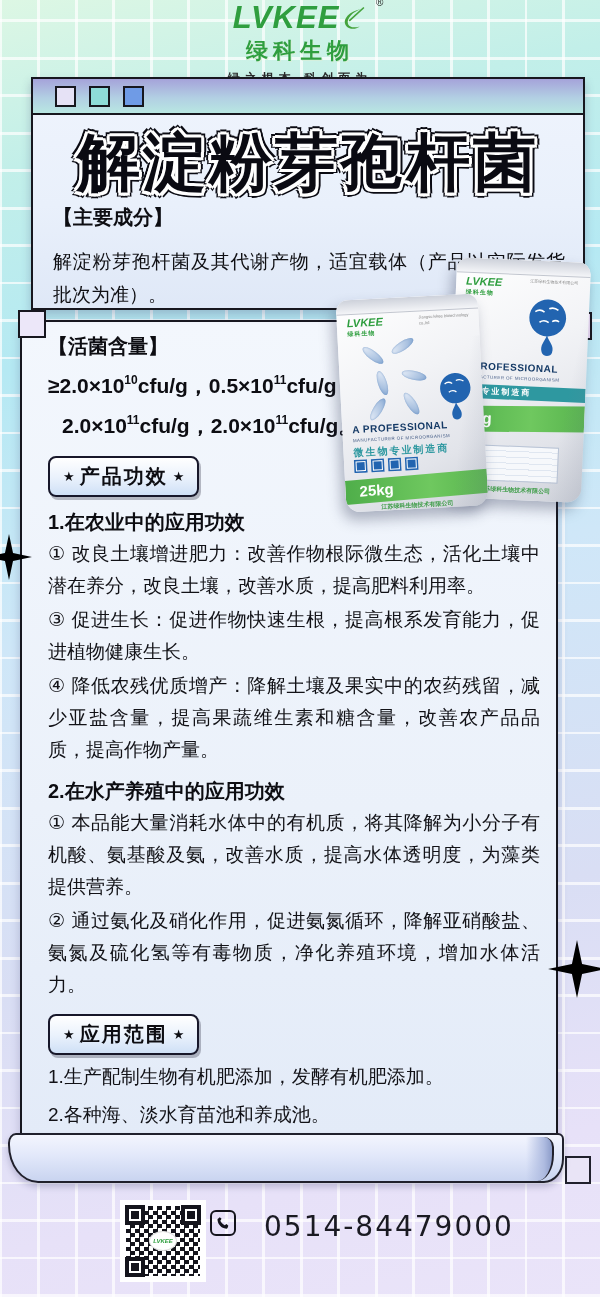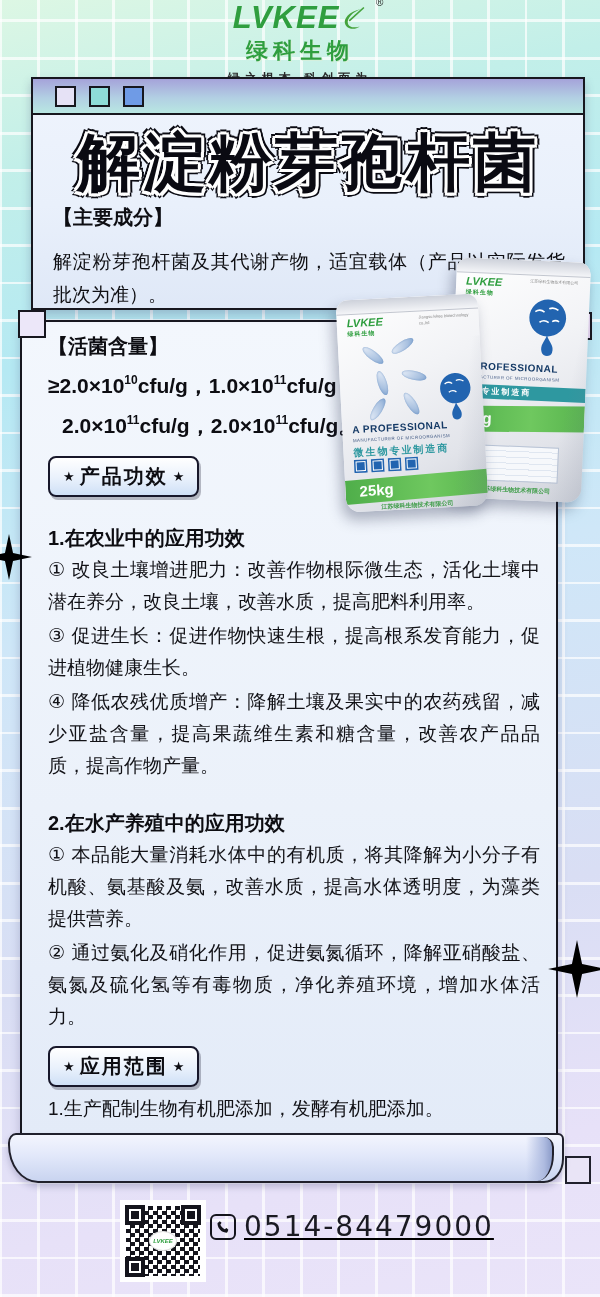--- a/index.html
+++ b/index.html
@@ -54,21 +54,21 @@
   .cfu .ind{padding-left:14px;}
   .cfu sup{font-size:12px;vertical-align:9px;}
   .badge{
     display:inline-flex;align-items:center;gap:5px;margin-top:7px;
     border:2px solid #17172a;border-radius:8px;padding:5px 13px;
     background:linear-gradient(180deg,#ffffff 0%,#e9f1fc 55%,#cfe0f6 100%);
     box-shadow:2px 3px 0 rgba(23,23,42,.28);
   }
   .badge .star{font-size:13px;color:#0d0d12;}
   .badge .label{font-size:20px;font-weight:bold;color:#0d0d12;letter-spacing:2px;}
-  .eff-heading{margin:28px 0 2px;font-size:20px;font-weight:bold;color:#0d0d12;line-height:27px;}
+  .eff-heading{margin:12px 0 2px;font-size:20px;font-weight:bold;color:#0d0d12;line-height:27px;}
   .eff-item{margin:2px 0;font-size:19px;line-height:32px;color:#121217;text-align:justify;}
   .scope-item{margin:5px 0 0;font-size:19px;line-height:33px;color:#121217;}
   .badge-row{margin-top:6px;}
   
   .corner-sq{position:absolute;box-sizing:border-box;border:2px solid #17171f;background:#ece7f9;}
   .corner-sq-left{left:18px;top:310px;width:28px;height:28px;z-index:5;}
   .corner-sq-right{left:566px;top:312px;width:26px;height:28px;background:#e9d9f3;z-index:2;}
   
   .bag{position:absolute;box-sizing:border-box;border-radius:12px 12px 14px 14px;overflow:hidden;
        background:linear-gradient(155deg,#ffffff 0%,#f2f3f6 40%,#e2e4ea 75%,#cfd2da 100%);
@@ -118,21 +118,21 @@
   .qr{position:absolute;left:120px;top:1200px;width:86px;height:82px;background:#fff;padding:5px;box-sizing:border-box;z-index:2;}
   .qr-pattern{position:absolute;inset:6px;
     background:repeating-conic-gradient(#14141c 0% 25%, #ffffff 0% 50%) 0 0/9px 9px;}
   .qr-finder{position:absolute;width:20px;height:20px;border:4px solid #14141c;background:#fff;box-sizing:border-box;}
   .qr-finder::after{content:"";position:absolute;inset:2px;background:#14141c;}
   .f-tl{left:5px;top:5px;} .f-tr{right:5px;top:5px;} .f-bl{left:5px;bottom:5px;}
   .qr-logo{position:absolute;left:50%;top:50%;transform:translate(-50%,-50%);width:26px;height:18px;border-radius:50%;
     background:#fff;border:1px solid #ddd;display:flex;align-items:center;justify-content:center;
     font-size:6px;font-weight:bold;font-style:italic;color:#2f9e3f;}
   .contact-rows{position:absolute;left:210px;top:1210px;z-index:2;}
-  .contact-row{display:flex;align-items:center;gap:8px;margin-bottom:7px;text-decoration:underline;}
+  .contact-row{display:flex;align-items:flex-start;gap:28px;margin-bottom:7px;}
   .icon-box{width:26px;height:26px;box-sizing:border-box;border:2px solid #14141c;border-radius:6px;
     display:flex;align-items:center;justify-content:center;background:transparent;}
   .phone-text{font-size:28px;color:#1a1a22;letter-spacing:2px;font-family:"DejaVu Sans",sans-serif;}
   .addr-text{font-size:21px;font-weight:bold;color:#1d1d24;letter-spacing:1px;}
 </style>
 </head>
 <body>
 
 <div class="stage">
 
@@ -222,21 +222,21 @@
         <i></i>
         <i></i>
       </div>
     <div class="bag-band" style="top:178px;">25kg</div>
     <div class="bag-company" style="top:204px;">江苏绿科生物技术有限公司</div>
   </div>
 
   <section class="main-panel">
     <div class="sec-heading">【活菌含量】</div>
     <div class="cfu">
-      <div><span>≥2.0×10</span><sup>10</sup><span>cfu/g，1.0×10</span><sup>11</sup><span>cfu/g，</span></div>
+      <div><span>≥2.0×10</span><sup>10</sup><span>cfu/g，0.5×10</span><sup>11</sup><span>cfu/g，</span></div>
       <div class="ind"><span>2.0×10</span><sup>11</sup><span>cfu/g，2.0×10</span><sup>11</sup><span>cfu/g。</span></div>
     </div>
 
     <div class="badge-row">
       <div class="badge">
         <span class="star">★</span>
         <span class="label">产品功效</span>
         <span class="star">★</span>
       </div>
     </div>

